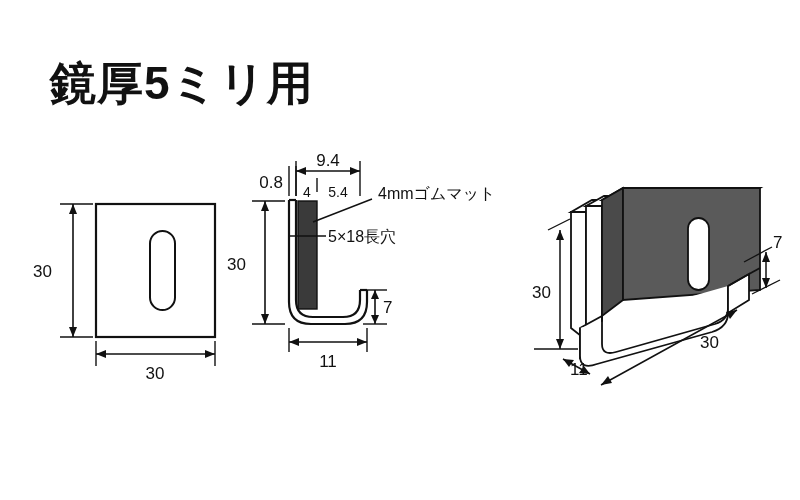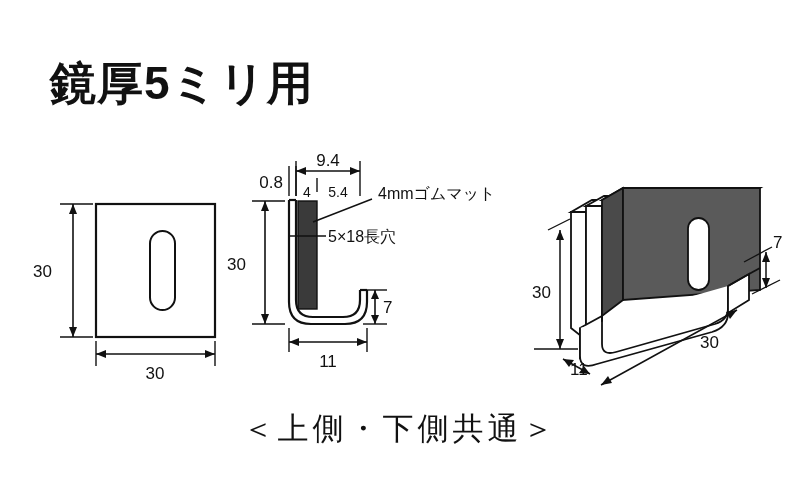--- a/index.html
+++ b/index.html
@@ -195,14 +195,13 @@
     <g>
       <line x1="744" y1="262" x2="772" y2="247" stroke="#111111" stroke-width="1.3"></line>
       <line x1="752" y1="294" x2="780" y2="280" stroke="#111111" stroke-width="1.3"></line>
       <line x1="766" y1="252" x2="766" y2="288" stroke="#111111" stroke-width="1.5"></line>
       <polygon points="766,252 762,262 770,262" fill="#111111"></polygon>
       <polygon points="766,288 762,278 770,278" fill="#111111"></polygon>
       <text class="dimtext" x="773" y="248">7</text>
     </g>
   </svg>
 
-  <div class="caption">＜上側・下側共通＞</div>
 </div>
 
 </body></html>

